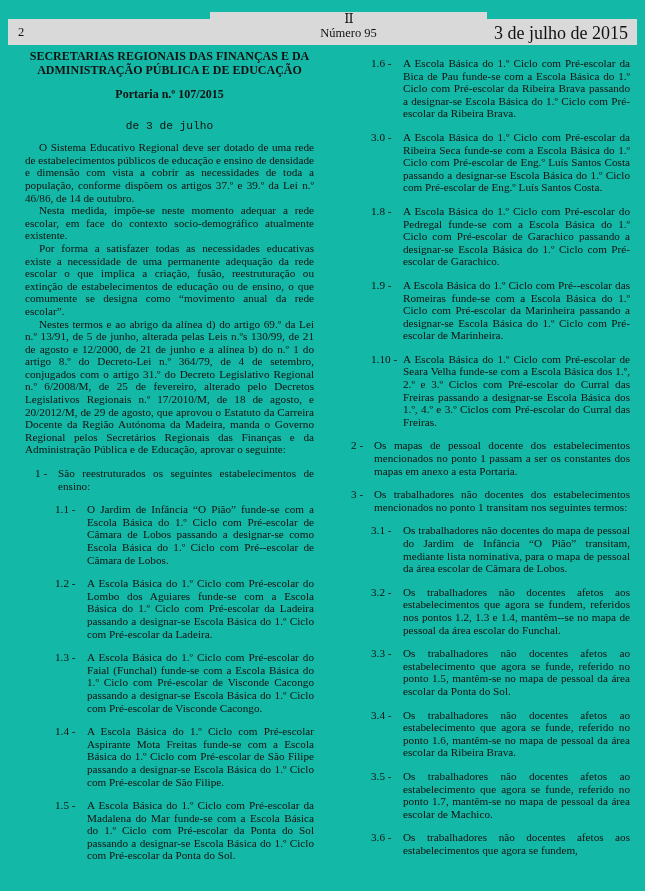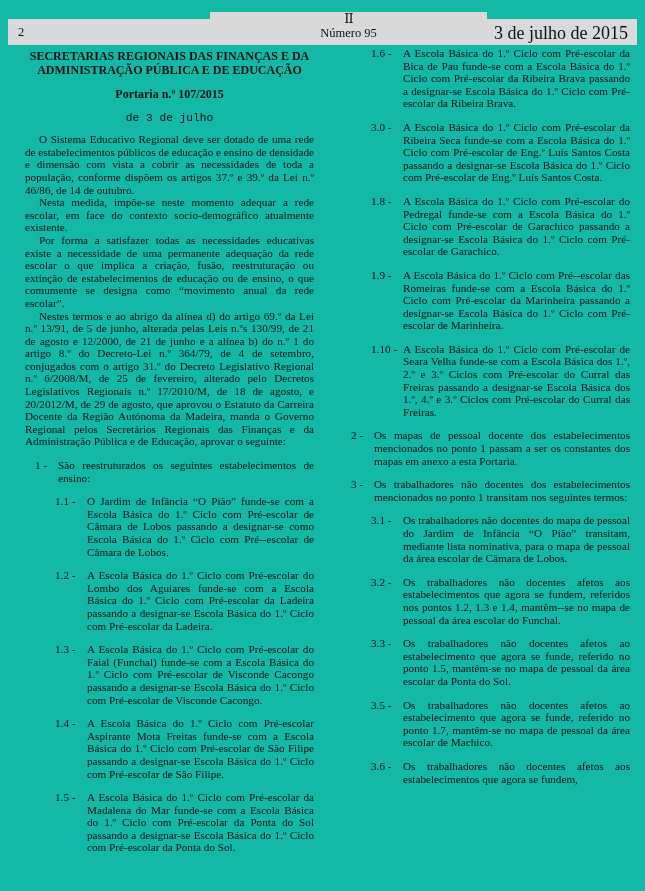--- a/index.html
+++ b/index.html
@@ -21,26 +21,26 @@
   .issue  { display:block; font-size:12.5px; line-height:15px; }
   .page-num { position:absolute; left:18px; top:25px; font-size:12.5px; }
   .mast-date { position:absolute; right:17px; top:23px; font-size:18px; }
   
   .cols {
     position:absolute; top:46px; left:25px; width:605px;
     display:flex; gap:27px;
   }
   .col { width:289px; font-size:11.2px; line-height:12.6px; }
   .col-left  { padding-top:4px; }
-  .col-right { padding-top:1px; }
+  .col-right { padding-top:11px; }
   .org-title {
     text-align:center; font-weight:bold; font-size:12px; line-height:13.5px;
     margin-bottom:11px;
   }
-  .doc-title { text-align:center; font-weight:bold; font-size:12px; margin-bottom:11px; }
+  .doc-title { text-align:center; font-weight:bold; font-size:12px; margin-bottom:19px; }
   .doc-date  { text-align:center; margin-bottom:9px;font-family:Liberation Mono, monospace; }
   .para { text-align:justify; text-indent:14px; }
   .item  { display:flex; margin-top:11px; }
   .item .lbl { flex:0 0 auto; white-space:nowrap; }
   .item .txt { flex:1 1 auto; text-align:justify; }
   .lvl1 { padding-left:10px; }
   .lvl1 .lbl { width:23px; }
   .lvl2 { padding-left:30px; }
   .lvl2 .lbl { width:32px; }
 </style>
@@ -136,20 +136,24 @@
       </div>
       <div class="item lvl2">
         <span class="lbl">3.2 -</span>
         <div class="txt">Os trabalhadores não docentes afetos aos estabelecimentos que agora se fundem, referidos nos pontos 1.2, 1.3 e 1.4, mantêm--se no mapa de pessoal da área escolar do Funchal.</div>
       </div>
       <div class="item lvl2">
         <span class="lbl">3.3 -</span>
         <div class="txt">Os trabalhadores não docentes afetos ao estabelecimento que agora se funde, referido no ponto 1.5, mantêm-se no mapa de pessoal da área escolar da Ponta do Sol.</div>
       </div>
       <div class="item lvl2">
+        <span class="lbl">3.4 -</span>
+        <div class="txt">Os trabalhadores não docentes afetos ao estabelecimento que agora se funde, referido no ponto 1.6, mantêm-se no mapa de pessoal da área escolar da Ribeira Brava.</div>
+      </div>
+      <div class="item lvl2">
         <span class="lbl">3.5 -</span>
         <div class="txt">Os trabalhadores não docentes afetos ao estabelecimento que agora se funde, referido no ponto 1.7, mantêm-se no mapa de pessoal da área escolar de Machico.</div>
       </div>
       <div class="item lvl2">
         <span class="lbl">3.6 -</span>
         <div class="txt">Os trabalhadores não docentes afetos aos estabelecimentos que agora se fundem,</div>
       </div>
     </div>
 
   </div>

